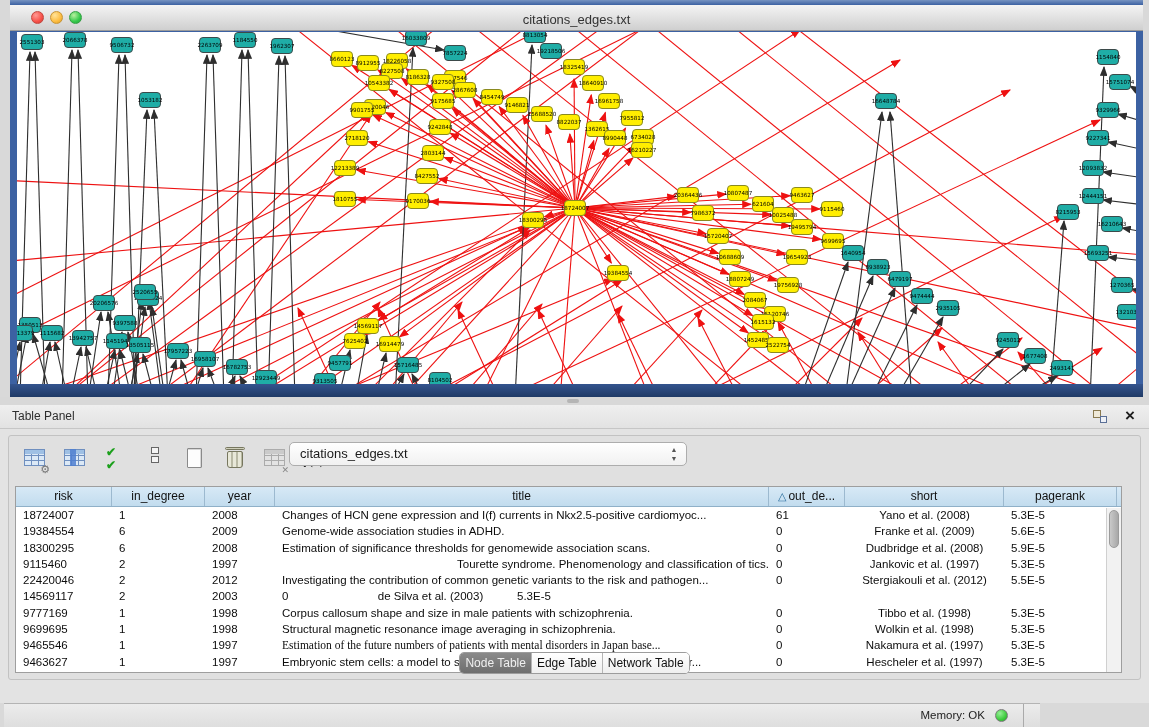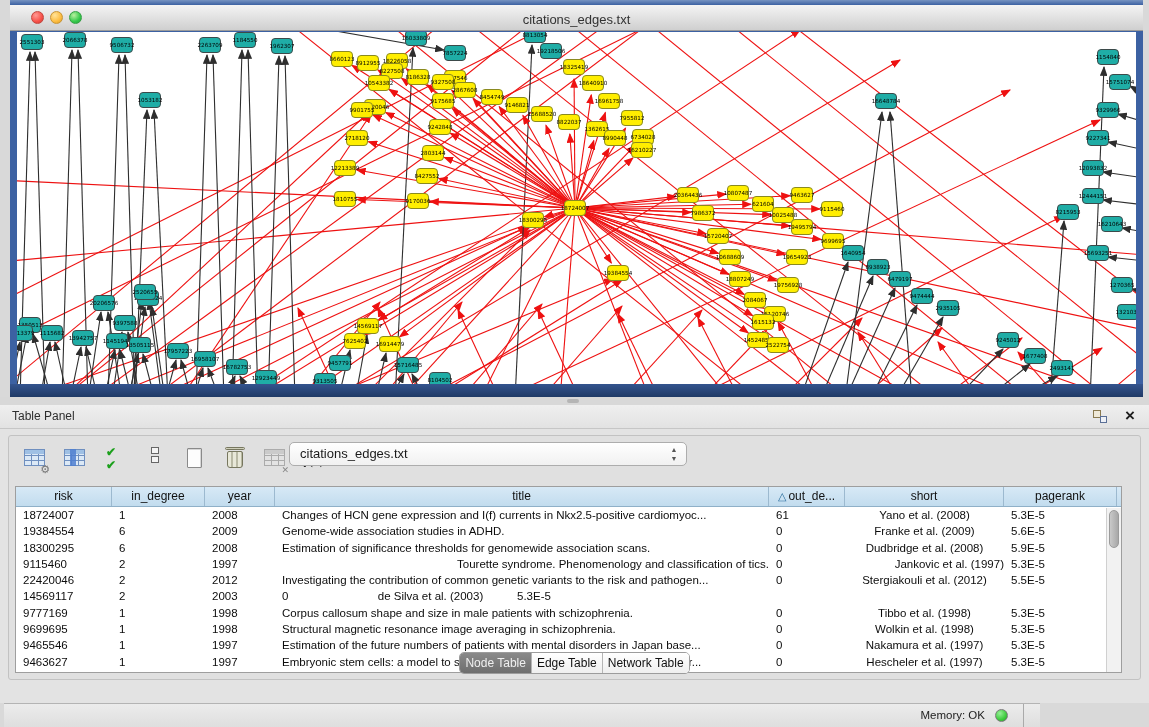--- a/index.html
+++ b/index.html
@@ -785,21 +785,21 @@
             <div class="td" style="width: 76px;">0</div>
             <div class="td c" style="width: 159px;">Dudbridge et al. (2008)</div>
             <div class="td" style="width: 113px;">5.9E-5</div>
           </div>
           <div class="tr">
             <div class="td" style="width: 96px;">9115460</div>
             <div class="td" style="width: 93px;">2</div>
             <div class="td" style="width: 70px;">1997</div>
             <div class="td" style="width: 494px; text-align: right;">Tourette syndrome. Phenomenology and classification of tics.</div>
             <div class="td" style="width: 76px;">0</div>
-            <div class="td c" style="width: 159px; text-align: right;">Jankovic et al. (1997)</div>
+            <div class="td c" style="width: 159px;">Jankovic et al. (1997)</div>
             <div class="td" style="width: 113px;">5.3E-5</div>
           </div>
           <div class="tr">
             <div class="td" style="width: 96px;">22420046</div>
             <div class="td" style="width: 93px;">2</div>
             <div class="td" style="width: 70px;">2012</div>
             <div class="td" style="width: 494px;">Investigating the contribution of common genetic variants to the risk and pathogen...</div>
             <div class="td" style="width: 76px;">0</div>
             <div class="td c" style="width: 159px;">Stergiakouli et al. (2012)</div>
             <div class="td" style="width: 113px;">5.5E-5</div>
@@ -827,21 +827,21 @@
             <div class="td" style="width: 70px;">1998</div>
             <div class="td" style="width: 494px;">Structural magnetic resonance image averaging in schizophrenia.</div>
             <div class="td" style="width: 76px;">0</div>
             <div class="td c" style="width: 159px;">Wolkin et al. (1998)</div>
             <div class="td" style="width: 113px;">5.3E-5</div>
           </div>
           <div class="tr">
             <div class="td" style="width: 96px;">9465546</div>
             <div class="td" style="width: 93px;">1</div>
             <div class="td" style="width: 70px;">1997</div>
-            <div class="td" style="width: 494px;">Estimation of the future numbers of patients with mental disorders in Japan base...</div>
+            <div class="td" style="width: 494px; font-family: Liberation Serif, serif;">Estimation of the future numbers of patients with mental disorders in Japan base...</div>
             <div class="td" style="width: 76px;">0</div>
             <div class="td c" style="width: 159px;">Nakamura et al. (1997)</div>
             <div class="td" style="width: 113px;">5.3E-5</div>
           </div>
           <div class="tr">
             <div class="td" style="width: 96px;">9463627</div>
             <div class="td" style="width: 93px;">1</div>
             <div class="td" style="width: 70px;">1997</div>
             <div class="td" style="width: 494px;">Embryonic stem cells: a model to study structural and functional properties in car...</div>
             <div class="td" style="width: 76px;">0</div>

